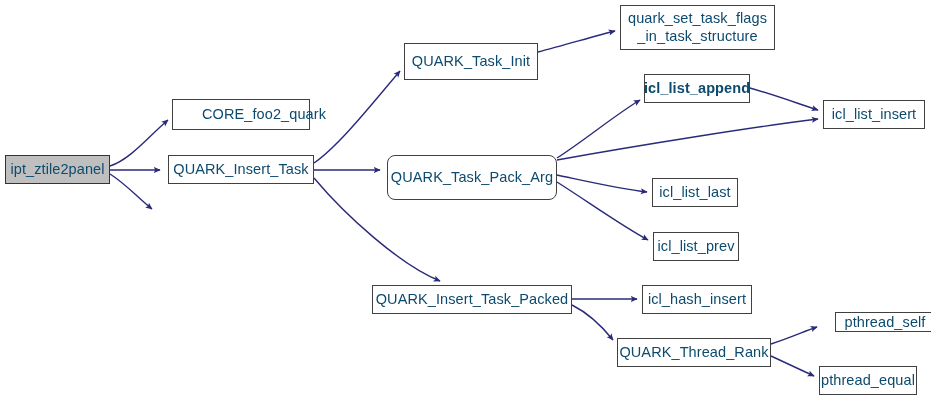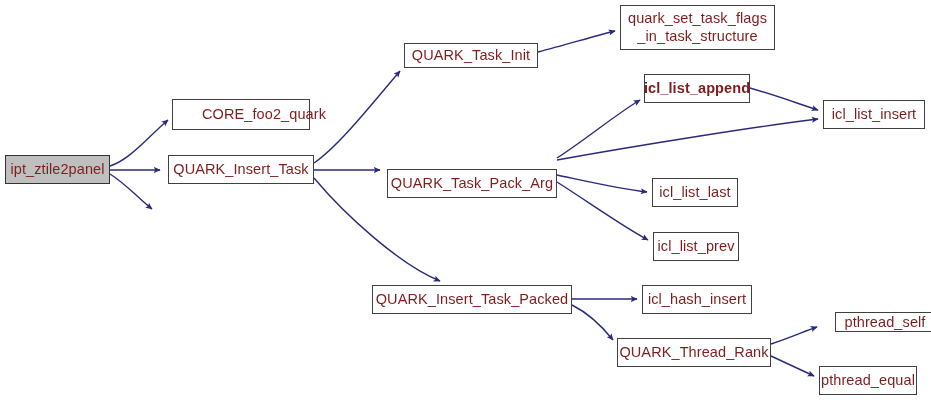--- a/index.html
+++ b/index.html
@@ -21,21 +21,21 @@
     top: 0;
     width: 931px;
     height: 400px;
     pointer-events: none;
   }
   .node {
     position: absolute;
     box-sizing: border-box;
     border: 1px solid #404040;
     background: #ffffff;
-    color: #7f1d1d;
+    color: #0c4a6e;
     font-size: 14.5px;
     line-height: 1.12;
     display: flex;
     align-items: center;
     justify-content: center;
     text-align: center;
     white-space: pre-line;
     letter-spacing: 0.1px;
     z-index: 3;
   }
@@ -70,22 +70,22 @@
       <path d="M557,182 C590,203 622,226 648,240" fill="none" stroke="#2a2a7a" stroke-width="1.4" marker-end="url(#arrowhead)"></path>
       <path d="M750,88 C778,96 802,105 818,110" fill="none" stroke="#2a2a7a" stroke-width="1.4" marker-end="url(#arrowhead)"></path>
       <path d="M572,299 L637,299" fill="none" stroke="#2a2a7a" stroke-width="1.4" marker-end="url(#arrowhead)"></path>
       <path d="M572,305 C592,315 605,330 613,340" fill="none" stroke="#2a2a7a" stroke-width="1.4" marker-end="url(#arrowhead)"></path>
       <path d="M771,344 C790,338 805,331 817,327" fill="none" stroke="#2a2a7a" stroke-width="1.4" marker-end="url(#arrowhead)"></path>
       <path d="M771,356 C788,364 803,371 814,376" fill="none" stroke="#2a2a7a" stroke-width="1.4" marker-end="url(#arrowhead)"></path>
     </svg>
 <div class="node current" style="left: 5px; top: 155px; width: 105px; height: 29px;">ipt_ztile2panel</div>
     <div class="node" style="left: 172px; top: 99px; width: 138px; height: 31px; padding-left: 46px;">CORE_foo2_quark</div>
     <div class="node" style="left: 168px; top: 155px; width: 146px; height: 29px;">QUARK_Insert_Task</div>
-    <div class="node" style="left: 404px; top: 43px; width: 134px; height: 25px;">QUARK_Task_Init</div>
-    <div class="node" style="left: 387px; top: 169px; width: 170px; height: 29px;">QUARK_Task_Pack_Arg</div>
+    <div class="node" style="left: 404px; top: 43px; width: 134px; height: 37px;">QUARK_Task_Init</div>
+    <div class="node" style="left: 387px; top: 155px; width: 170px; height: 45px; border-radius: 8px;">QUARK_Task_Pack_Arg</div>
     <div class="node" style="left: 372px; top: 285px; width: 200px; height: 29px;">QUARK_Insert_Task_Packed</div>
     <div class="node multiline" style="left: 620px; top: 5px; width: 155px; height: 45px;">quark_set_task_flags
 _in_task_structure</div>
     <div class="node" style="left: 644px; top: 74px; width: 106px; height: 29px; font-weight: bold;">icl_list_append</div>
     <div class="node" style="left: 823px; top: 100px; width: 102px; height: 29px;">icl_list_insert</div>
     <div class="node" style="left: 652px; top: 178px; width: 86px; height: 29px;">icl_list_last</div>
     <div class="node" style="left: 653px; top: 232px; width: 86px; height: 29px;">icl_list_prev</div>
     <div class="node" style="left: 642px; top: 285px; width: 110px; height: 29px;">icl_hash_insert</div>
     <div class="node" style="left: 617px; top: 338px; width: 154px; height: 29px;">QUARK_Thread_Rank</div>
     <div class="node" style="left: 822px; top: 312px; width: 100px; height: 20px; margin-left: 13px;">pthread_self</div>

